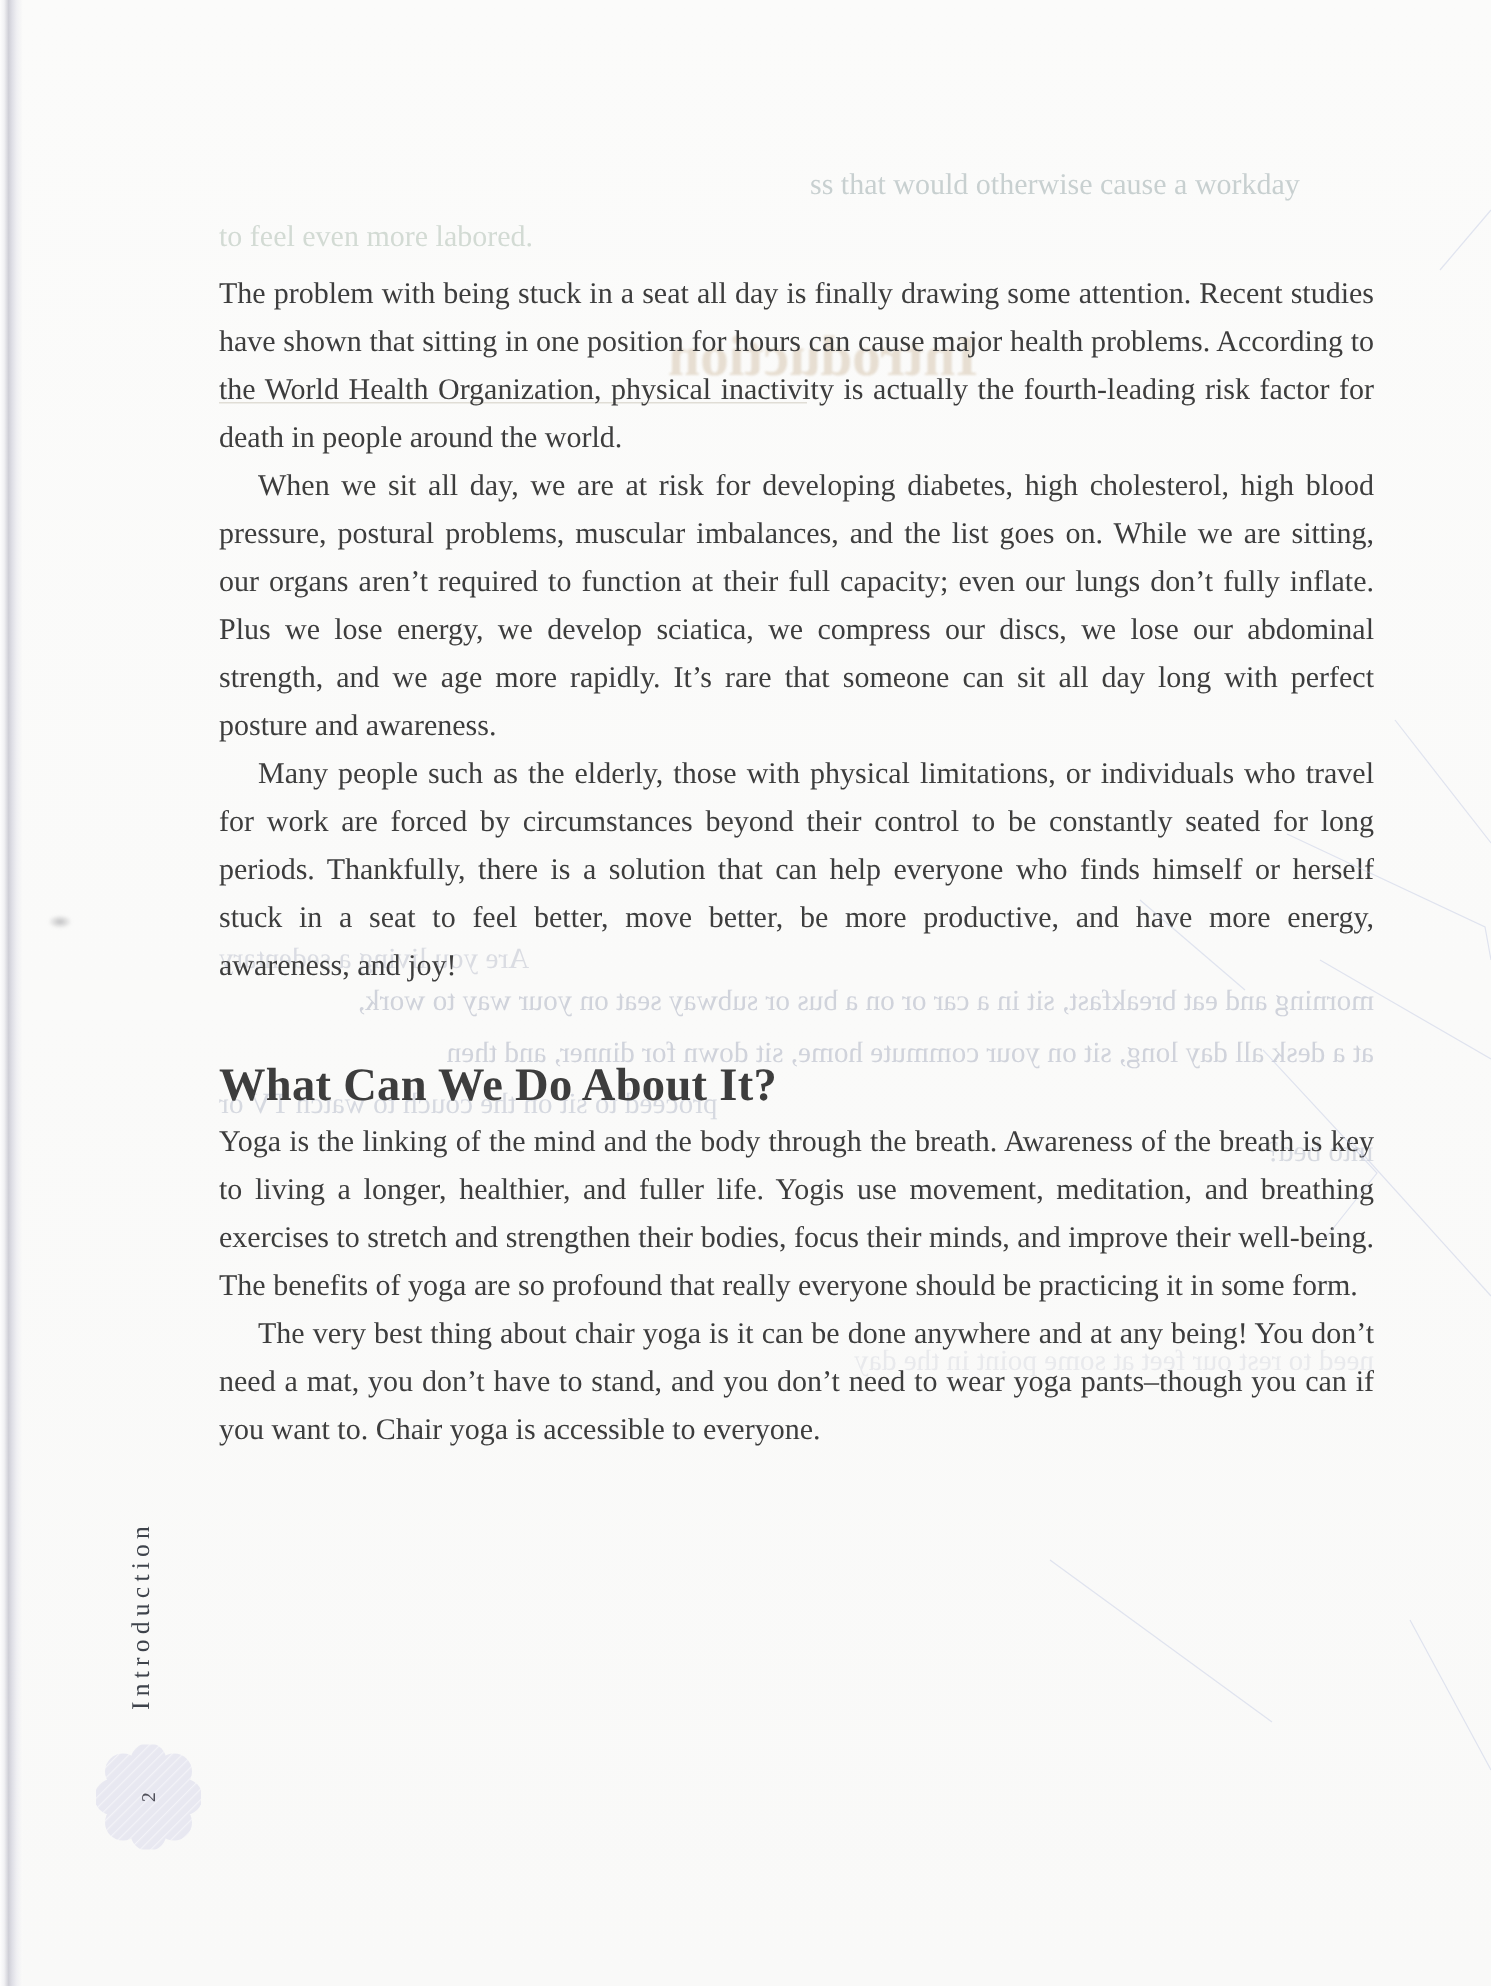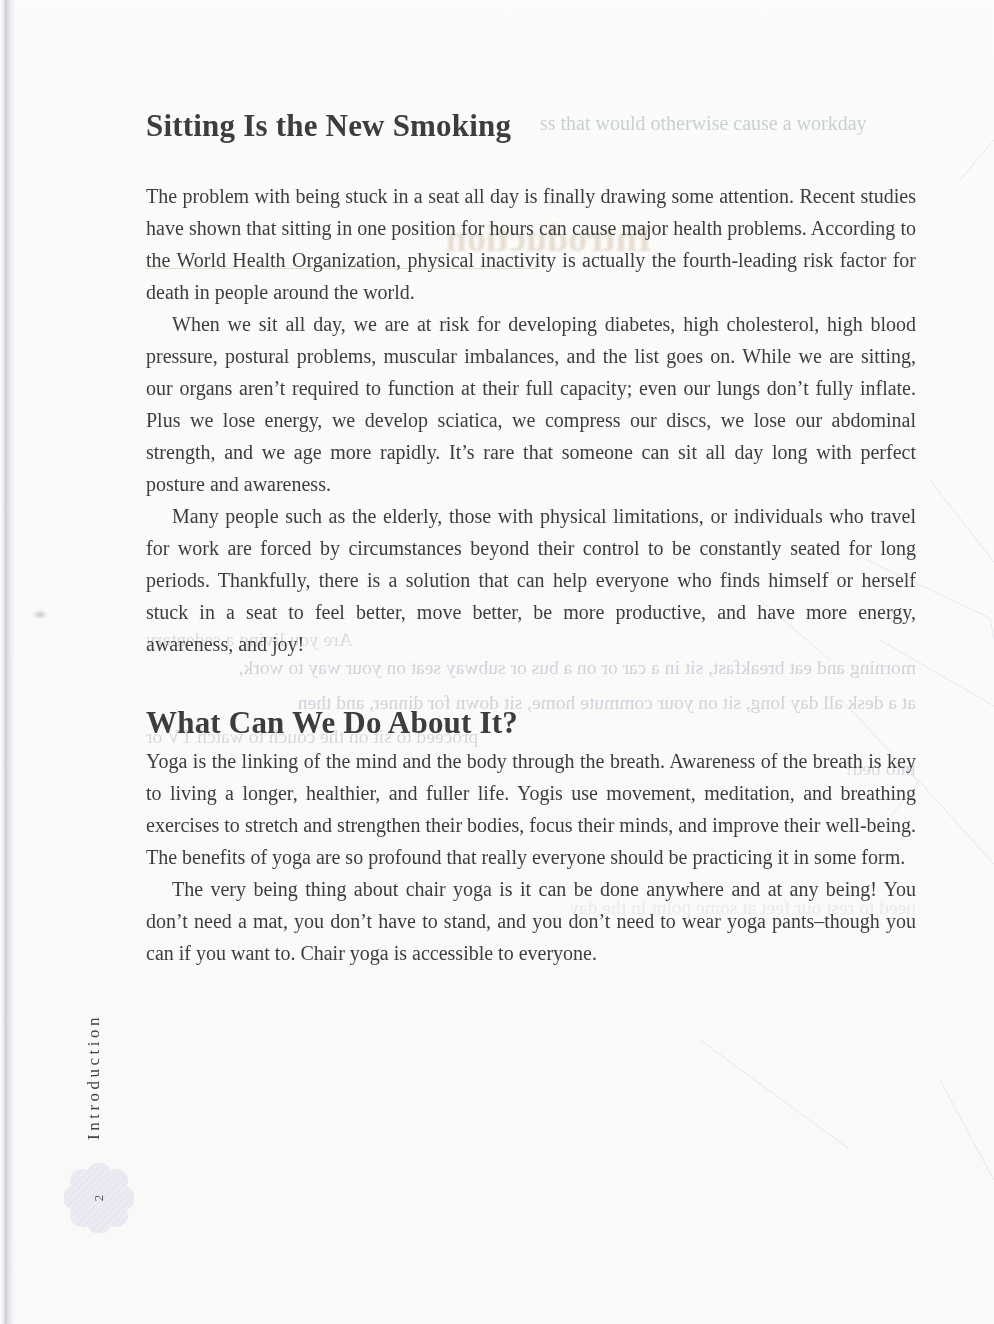--- a/index.html
+++ b/index.html
@@ -69,43 +69,43 @@
 </style>
 </head>
 <body>
 
 <div class="page">
 
   <div class="scan-edge"></div>
   <div class="smudge"></div>
 
   <div class="ghost ghost-top1">ss that would otherwise cause a workday</div>
+  <div class="ghost ghost-top2">to feel even more labored.</div>
   <div class="ghost ghost-heading">Introduction</div>
   <div class="ghost ghost-rule"></div>
   <div class="ghost ghost-line gl-a">Are you living a sedentary</div>
   <div class="ghost ghost-line gl-b">morning and eat breakfast, sit in a car or on a bus or subway seat on your way to work,</div>
   <div class="ghost ghost-line gl-c">at a desk all day long, sit on your commute home, sit down for dinner, and then</div>
   <div class="ghost ghost-line gl-d">proceed to sit on the couch to watch TV or</div>
   <div class="ghost ghost-line gl-e">into bed?</div>
   <div class="ghost ghost-line gl-f">need to rest our feet at some point in the day</div>
 
-  <h1 class="content title1">Sitting Is the New Smoking</h1>
 
   <div class="content body-block body1">
     <p>The problem with being stuck in a seat all day is finally drawing some attention. Recent studies have shown that sitting in one position for hours can cause major health problems. According to the World Health Organization, physical inactivity is actually the fourth-leading risk factor for death in people around the world.</p>
     <p class="indent">When we sit all day, we are at risk for developing diabetes, high cholesterol, high blood pressure, postural problems, muscular imbalances, and the list goes on. While we are sitting, our organs aren’t required to function at their full capacity; even our lungs don’t fully inflate. Plus we lose energy, we develop sciatica, we compress our discs, we lose our abdominal strength, and we age more rapidly. It’s rare that someone can sit all day long with perfect posture and awareness.</p>
     <p class="indent">Many people such as the elderly, those with physical limitations, or individuals who travel for work are forced by circumstances beyond their control to be constantly seated for long periods. Thankfully, there is a solution that can help everyone who finds himself or herself stuck in a seat to feel better, move better, be more productive, and have more energy, awareness, and joy!</p>
   </div>
 
   <h2 class="content title2">What Can We Do About It?</h2>
 
   <div class="content body-block body2">
     <p>Yoga is the linking of the mind and the body through the breath. Awareness of the breath is key to living a longer, healthier, and fuller life. Yogis use movement, meditation, and breathing exercises to stretch and strengthen their bodies, focus their minds, and improve their well-being. The benefits of yoga are so profound that really everyone should be practicing it in some form.</p>
     <p class="indent">
-      <span>The very being thing about chair yoga is it can be done </span><span class="it">anywhere</span><span> and at </span><span class="it">any being</span><span>! You don’t need a mat, you don’t have to stand, and you don’t need to wear yoga pants–though you can if you want to. Chair yoga is accessible to everyone.</span>
+      <span>The very best thing about chair yoga is it can be done </span><span class="it">anywhere</span><span> and at </span><span class="it">any being</span><span>! You don’t need a mat, you don’t have to stand, and you don’t need to wear yoga pants–though you can if you want to. Chair yoga is accessible to everyone.</span>
     </p>
   </div>
 
   <div class="sidebar-label">Introduction</div>
 
   <div class="badge">
     <svg viewBox="0 0 70 70">
       <defs>
         <pattern id="hatch" width="5" height="5" patternTransform="rotate(45)" patternUnits="userSpaceOnUse">
           <rect width="5" height="5" fill="#e8e8f1"></rect>

